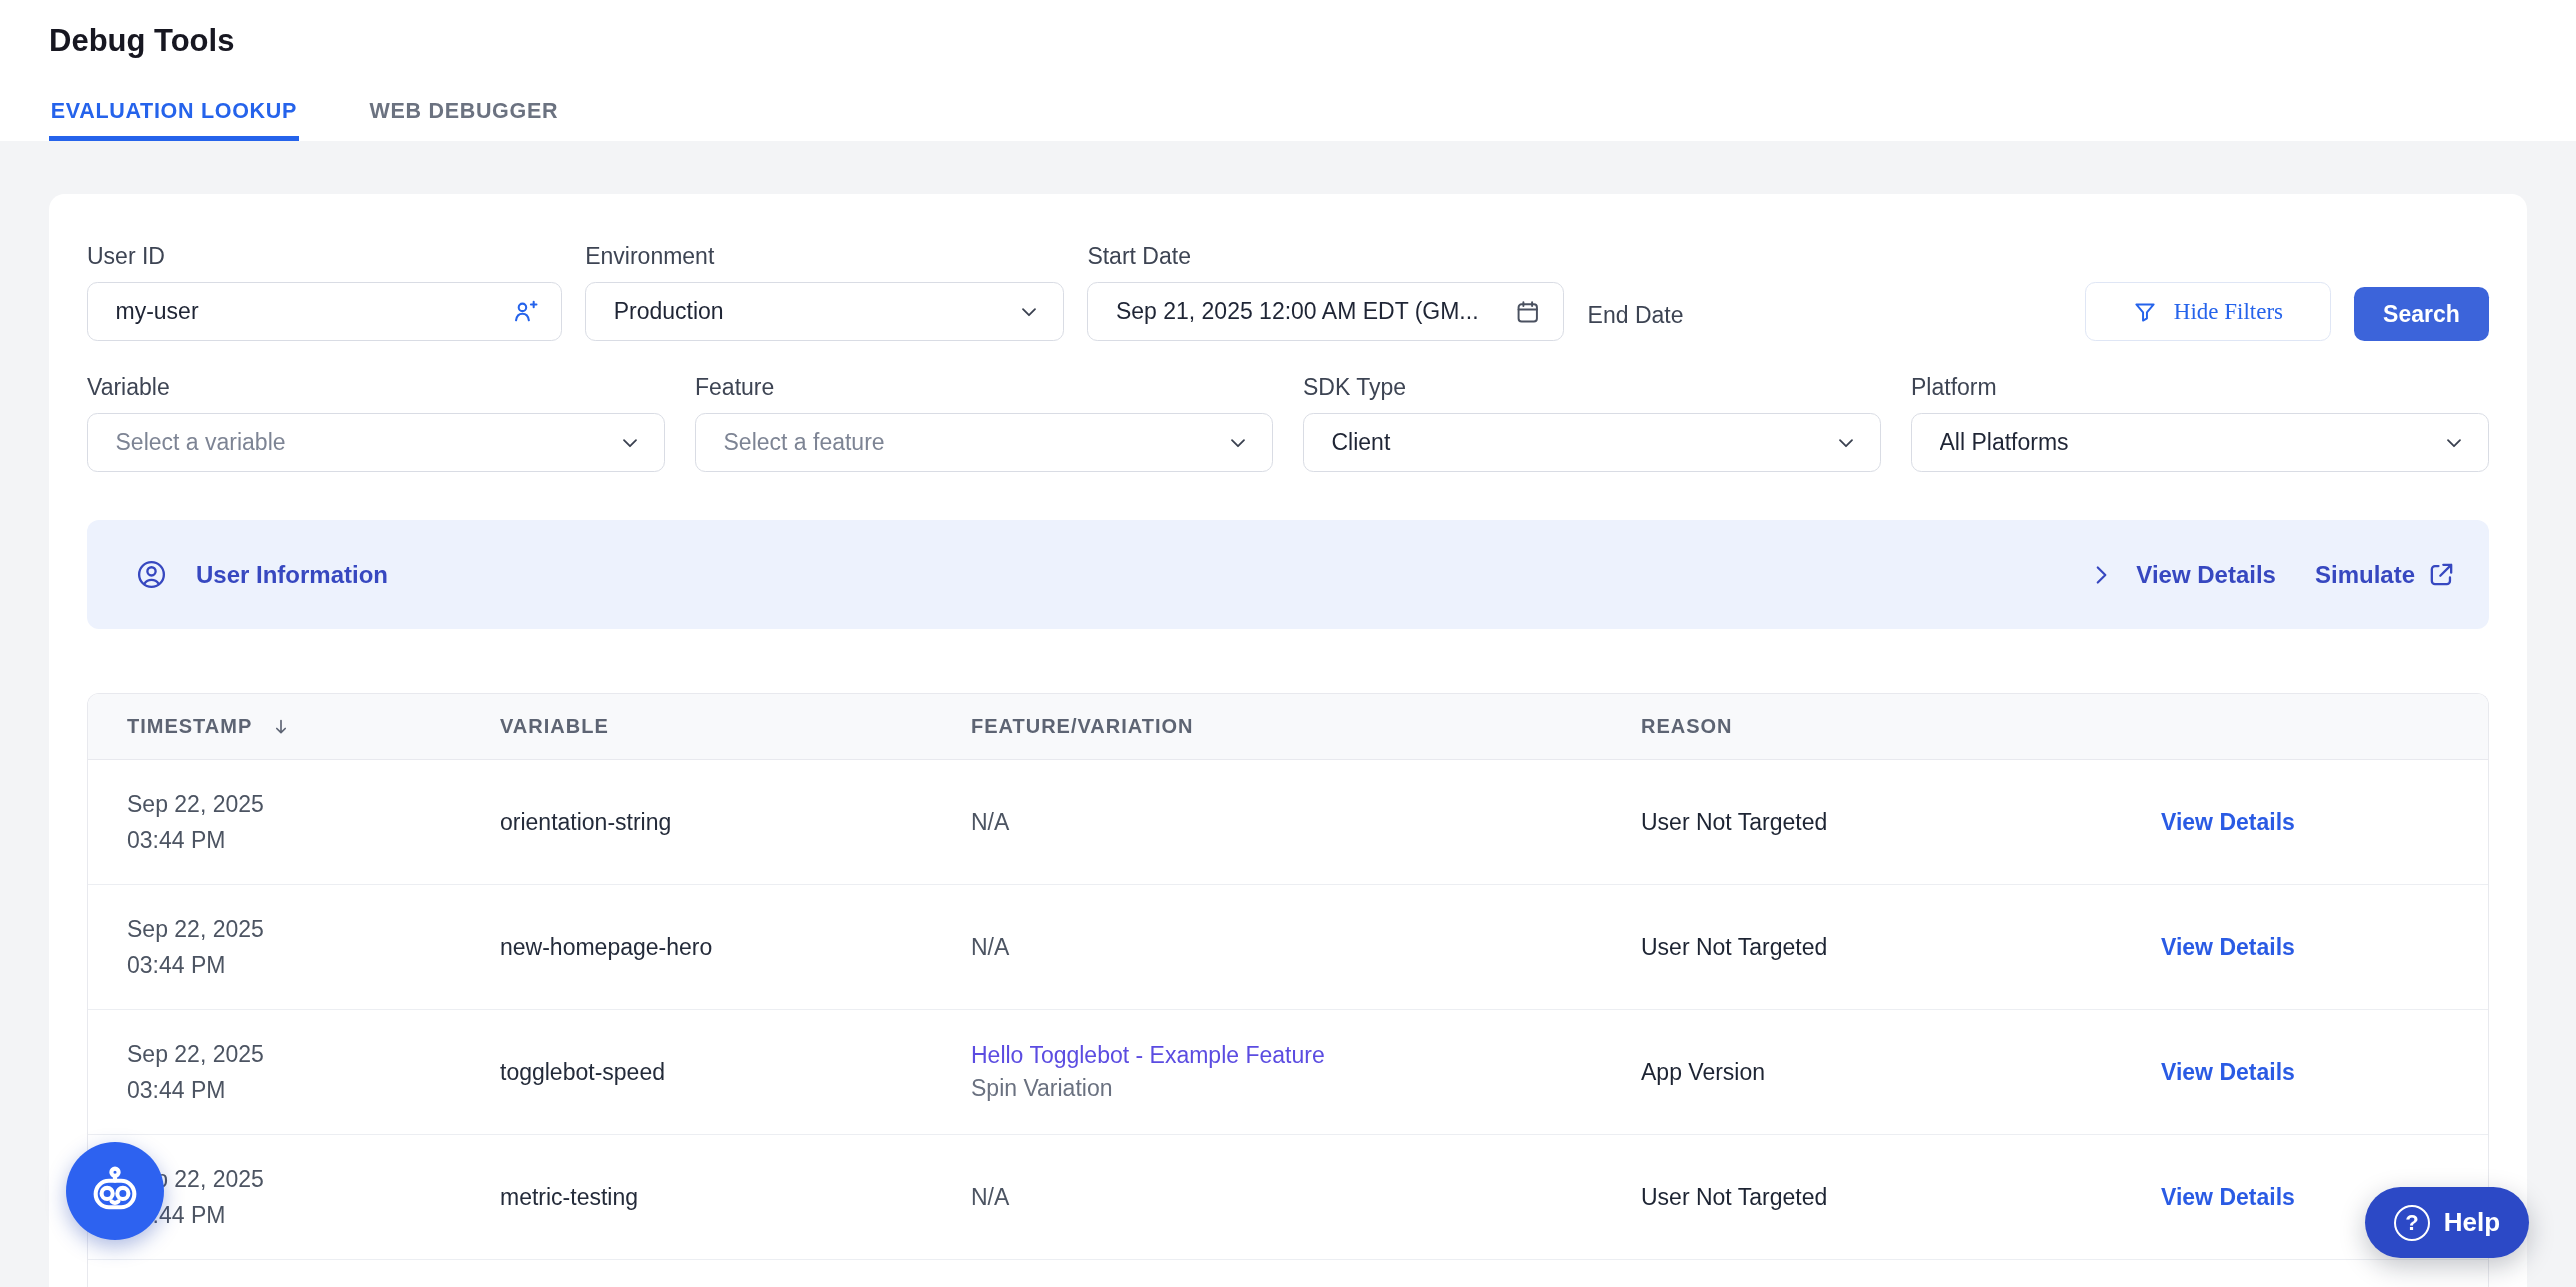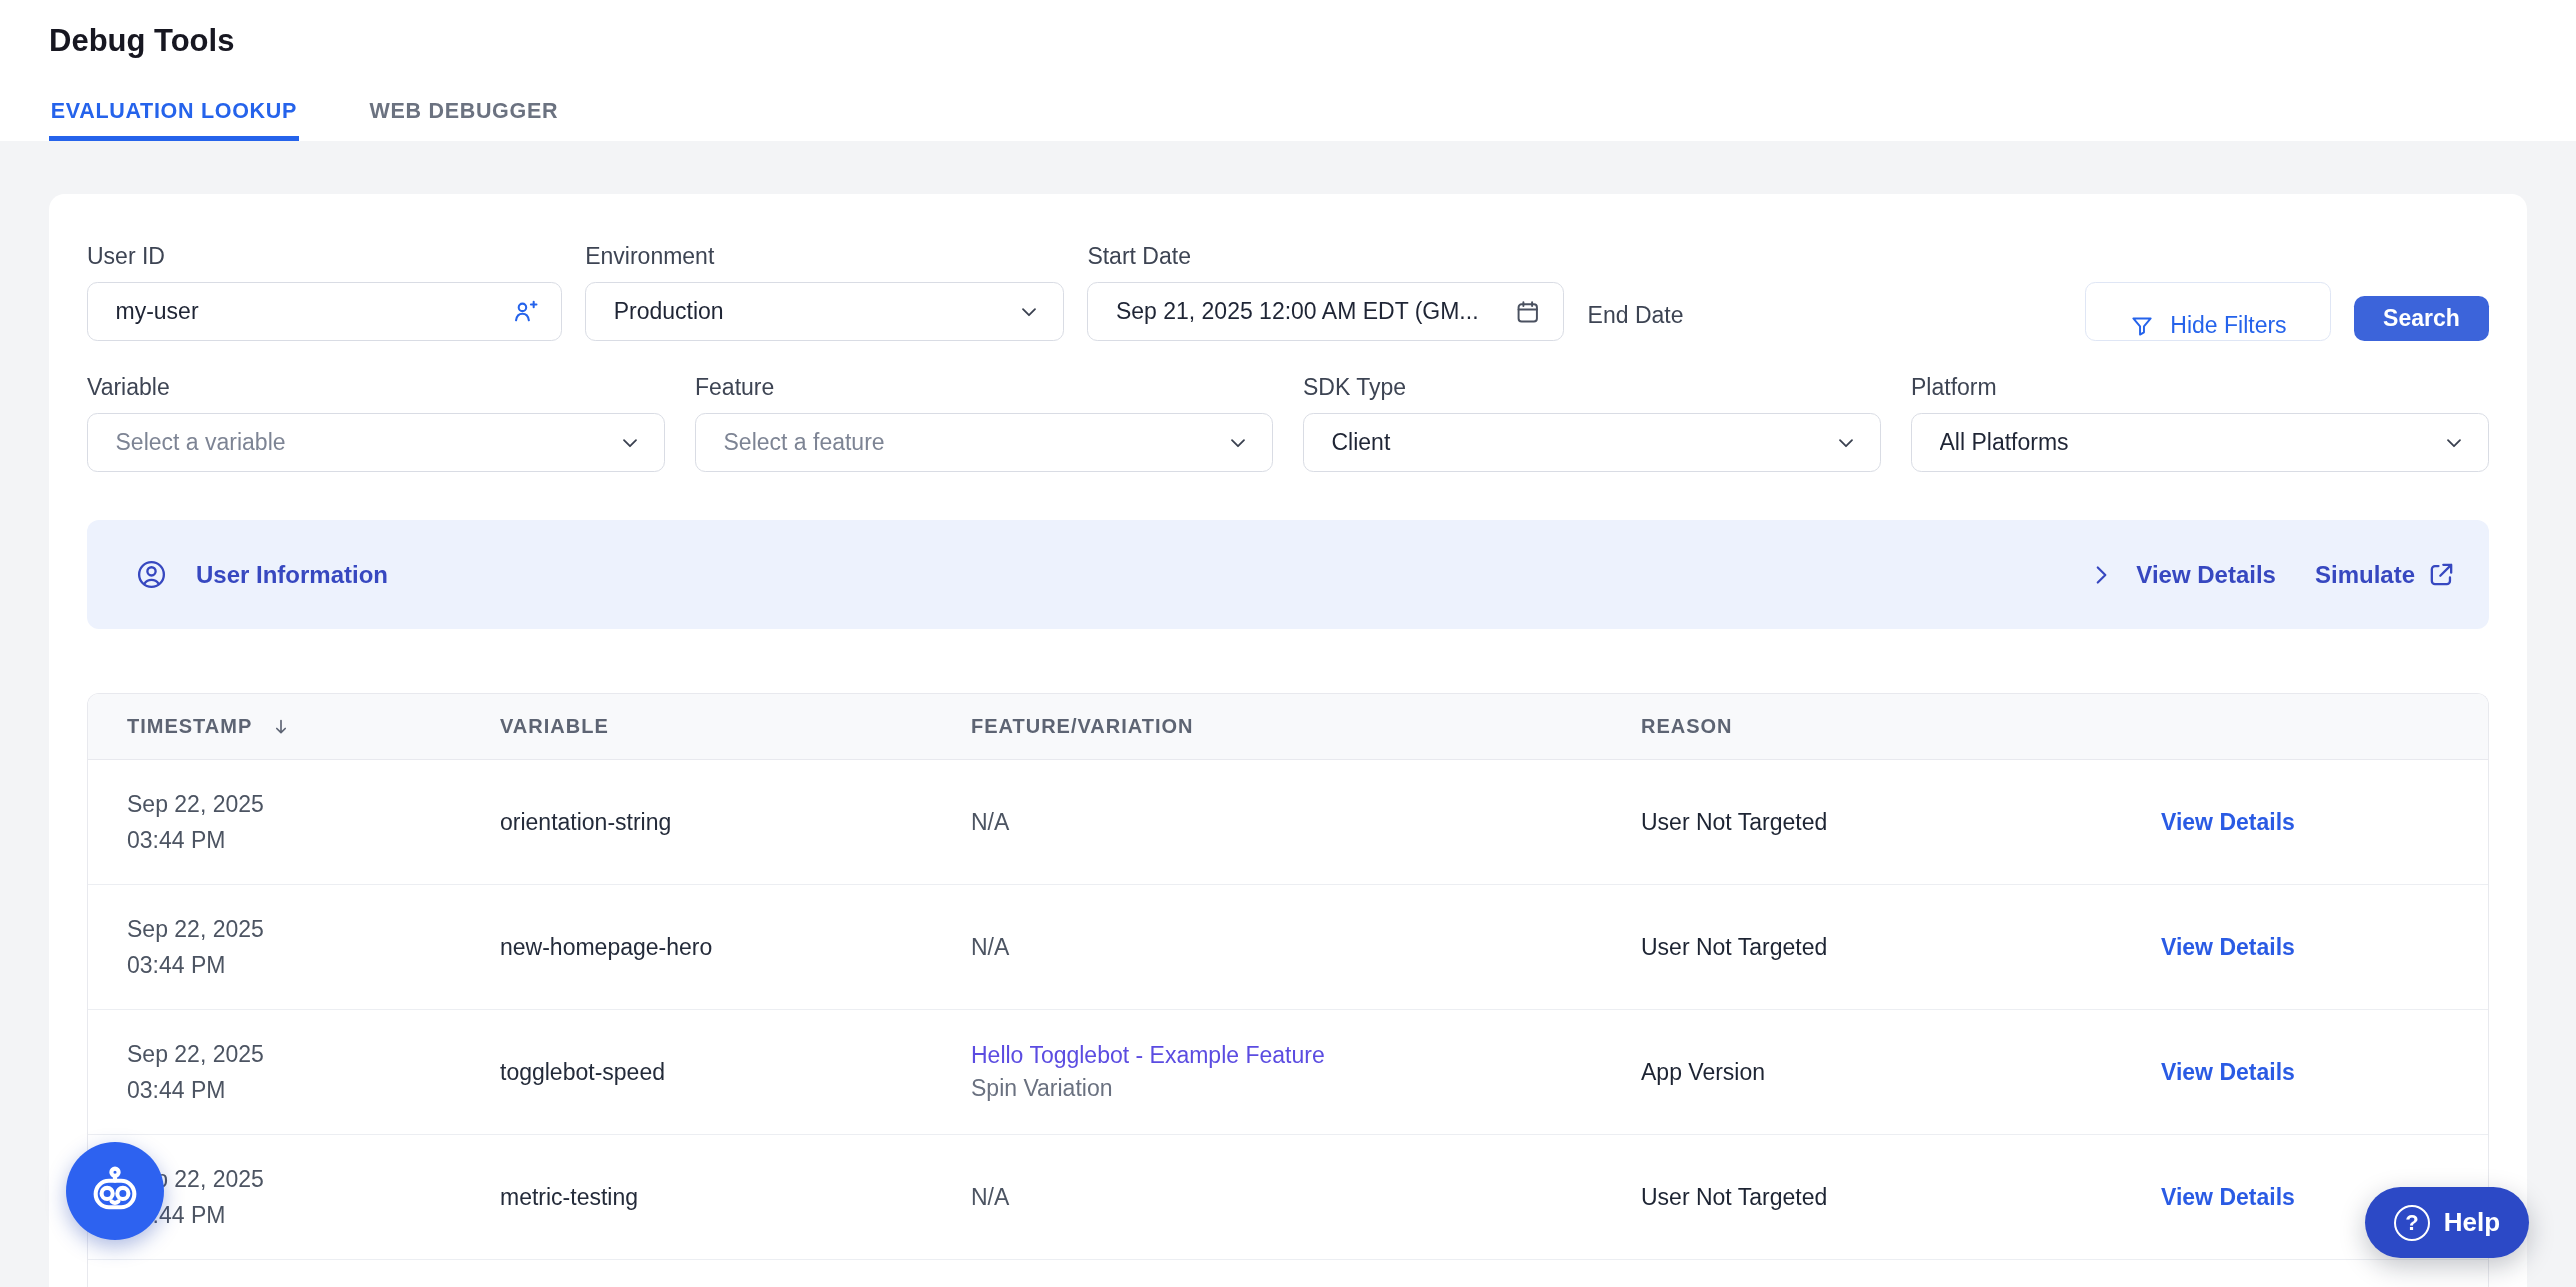--- a/index.html
+++ b/index.html
@@ -25,23 +25,23 @@
   .fgroup { display:flex; flex-direction:column; }
   .flabel { font-size:23px; color:#3d4453; margin-bottom:12px; }
   .control { height:59px; border:1.7px solid #d9dce4; border-radius:10.3px; background:#fff;
              display:flex; align-items:center; padding:0 22px 0 27.5px; font-size:23px; color:#1f2535; }
   .control .value { flex:1; white-space:nowrap; overflow:hidden; }
   .control input { border:none; outline:none; font:inherit; color:inherit; flex:1; min-width:0; background:transparent; padding:0; }
   .placeholder { color:#7d8494; }
   .w-user{width:475px} .w-env{width:479px} .w-start{width:477px} .w-end{width:474px} .w-q{width:578px}
   .icon { flex:0 0 auto; display:flex; align-items:center; justify-content:center; }
   .hide-filters-btn { width:246px; height:59px; background:#fff; border:1.7px solid #dfe6f5; border-radius:10.3px;
-      display:flex; align-items:flex-end; justify-content:center; gap:15.4px; font-size:23px; font-weight:500;
-      color:#2563eb; cursor:pointer; font-family:Liberation Sans, sans-serif; }
-  .search-btn { width:135px; height:45px; background:#3c64da; border:none; border-radius:10.3px;
+      display:flex; align-items:center; justify-content:center; gap:15.4px; font-size:23px; font-weight:500;
+      color:#2563eb; cursor:pointer; font-family:Liberation Serif, serif; }
+  .search-btn { width:135px; height:54px; background:#3c64da; border:none; border-radius:10.3px;
       color:#fff; font-size:23px; font-weight:600; cursor:pointer; font-family:inherit; }
   
   .banner { margin-top:48px; height:109px; background:#edf2fd; border-radius:12px;
             display:flex; align-items:center; padding:0 33px 0 48px; color:#3748c0; }
   .banner-left { display:flex; align-items:center; gap:28px; font-size:24px; font-weight:600; }
   .banner-right { margin-left:auto; display:flex; align-items:center; font-size:24px; font-weight:600; }
   .banner-right .vd { margin-left:22px; cursor:pointer; }
   .banner-right .sim { margin-left:39px; margin-right:12px; cursor:pointer; }
   .banner a { color:inherit; text-decoration:none; }
   

